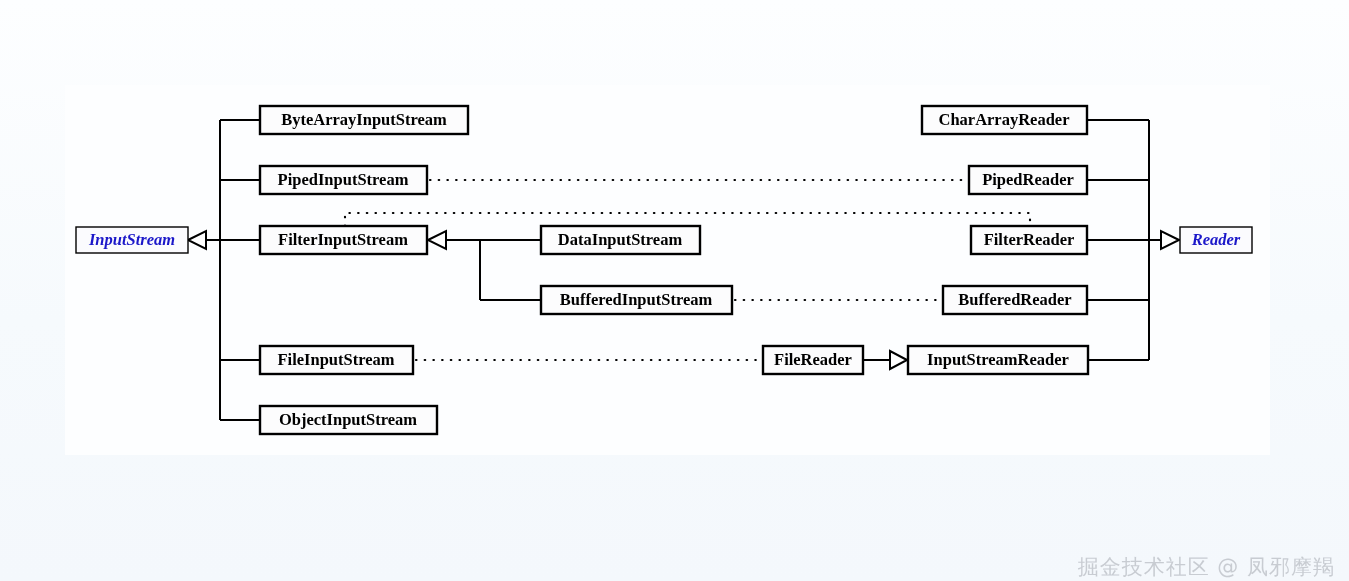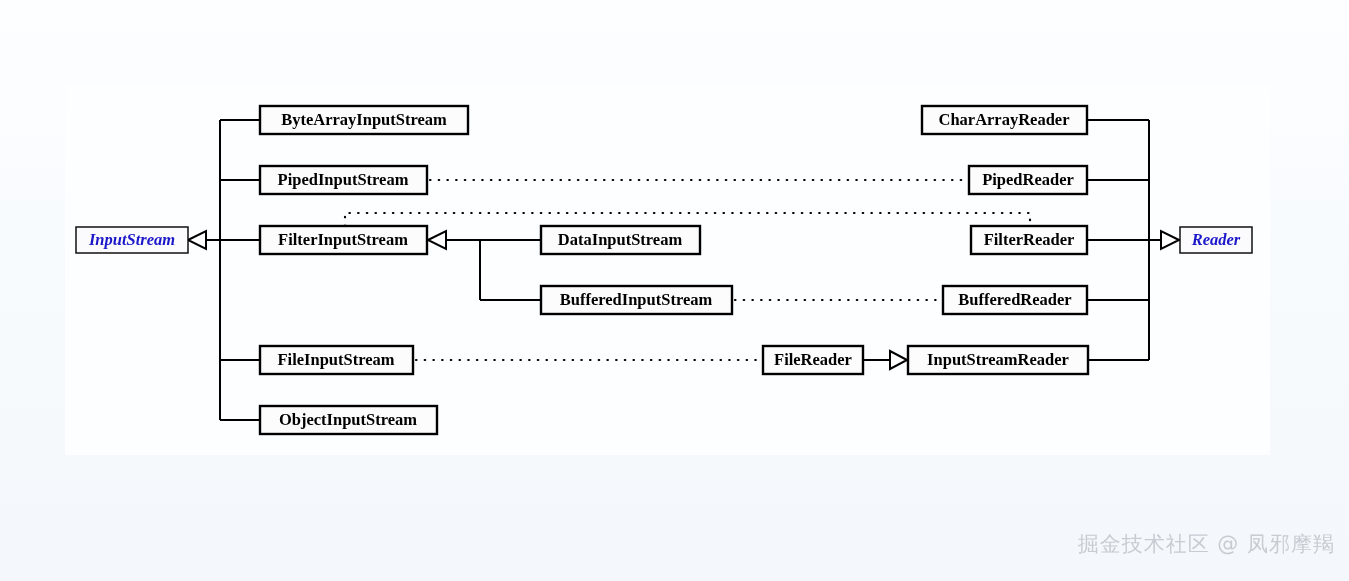--- a/index.html
+++ b/index.html
@@ -71,21 +71,21 @@
   }
   .arrow-head {
     fill: #ffffff;
     stroke: #000000;
     stroke-width: 2;
     stroke-linejoin: miter;
   }
   #watermark {
     position: absolute;
     right: 14px;
-    bottom: 23px;
+    bottom: 0;
     font-family: "DejaVu Sans", "Liberation Sans", sans-serif;
     font-size: 21px;
     color: #c8ccd2;
     letter-spacing: 1px;
     white-space: nowrap;
     user-select: none;
   }
 </style>
 </head>
 <body>

